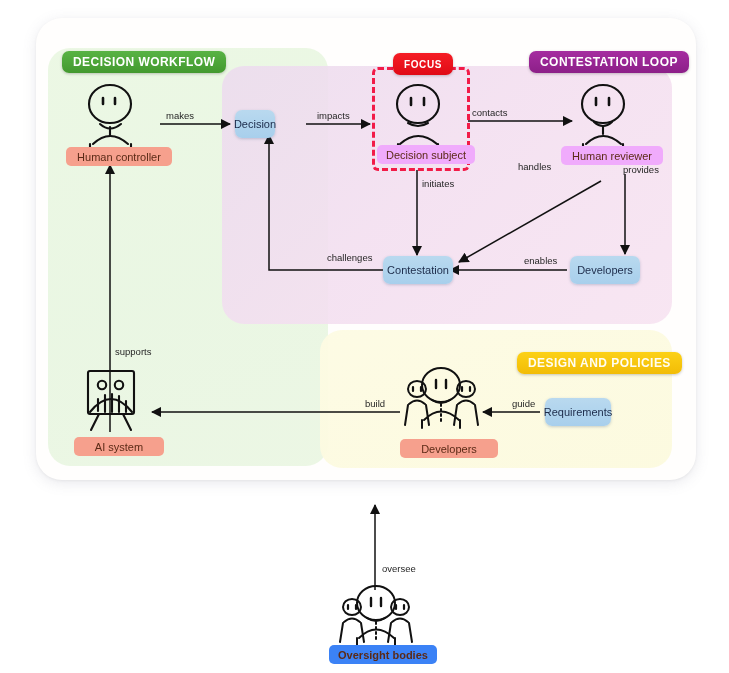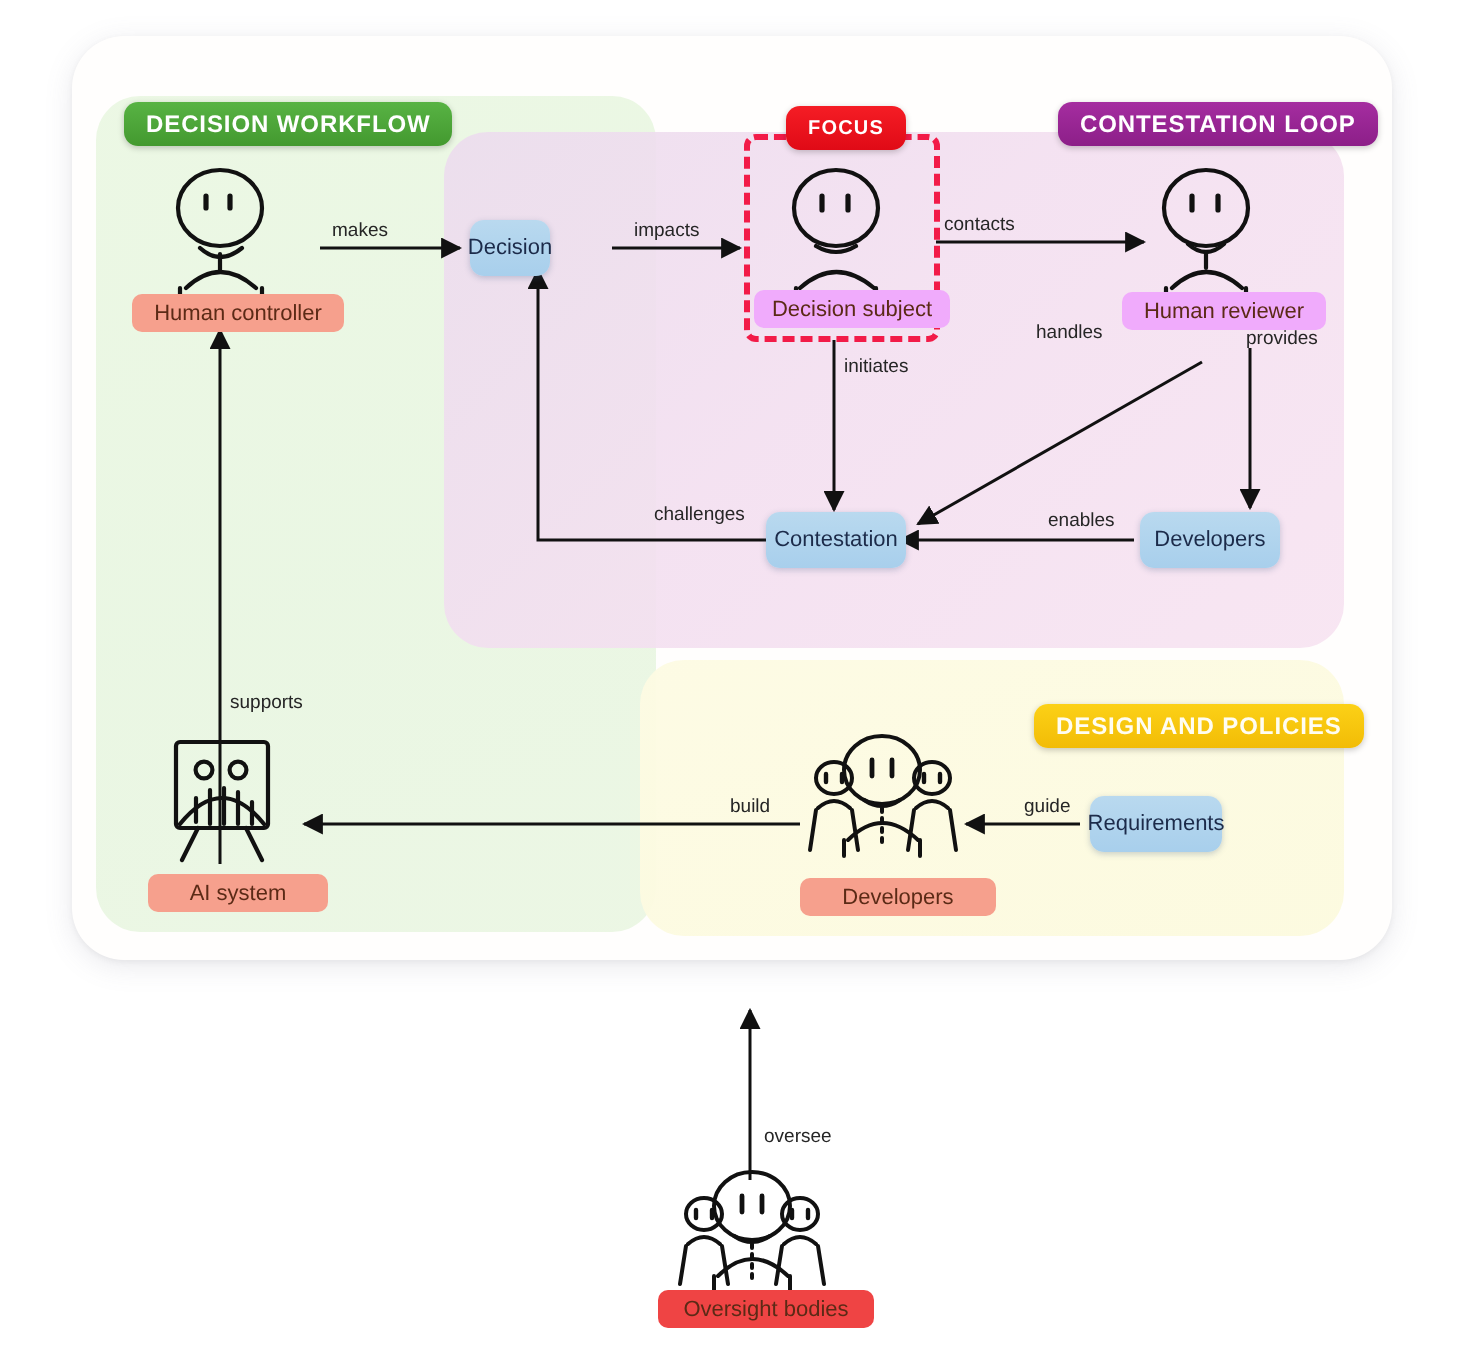--- a/index.html
+++ b/index.html
@@ -29,21 +29,21 @@
          color:#fffdf2;}
   .nodebox{position:absolute;border-radius:7px;display:flex;align-items:center;
            justify-content:center;font-size:11px;color:#1c2b4a;white-space:nowrap;
            background:linear-gradient(180deg,#b9d9ef,#a8cfec);
            box-shadow:0 1px 3px rgba(60,90,130,.28);height:28px;}
   .plabel{position:absolute;border-radius:5px;font-size:11px;color:#5b2a16;
           white-space:nowrap;padding:2px 8px;display:flex;align-items:center;
           justify-content:center;height:15px;}
   .plabel-salmon{background:#f6a08d;}
   .plabel-tan{background:#f0abfc;}
-  .plabel-orange{background:#ef4444;}
+  .plabel-orange{background:#3b82f6;font-weight:bold;}
   .edge-label{position:absolute;font-size:9.5px;color:#262626;white-space:nowrap;}
   .focusbox{position:absolute;left:372px;top:67px;width:92px;height:98px;
             border:3px dashed #f21b48;border-radius:6px;}
 </style>
 </head>
 <body>
 
 <div id="stage">
 
   <div class="card"></div>

